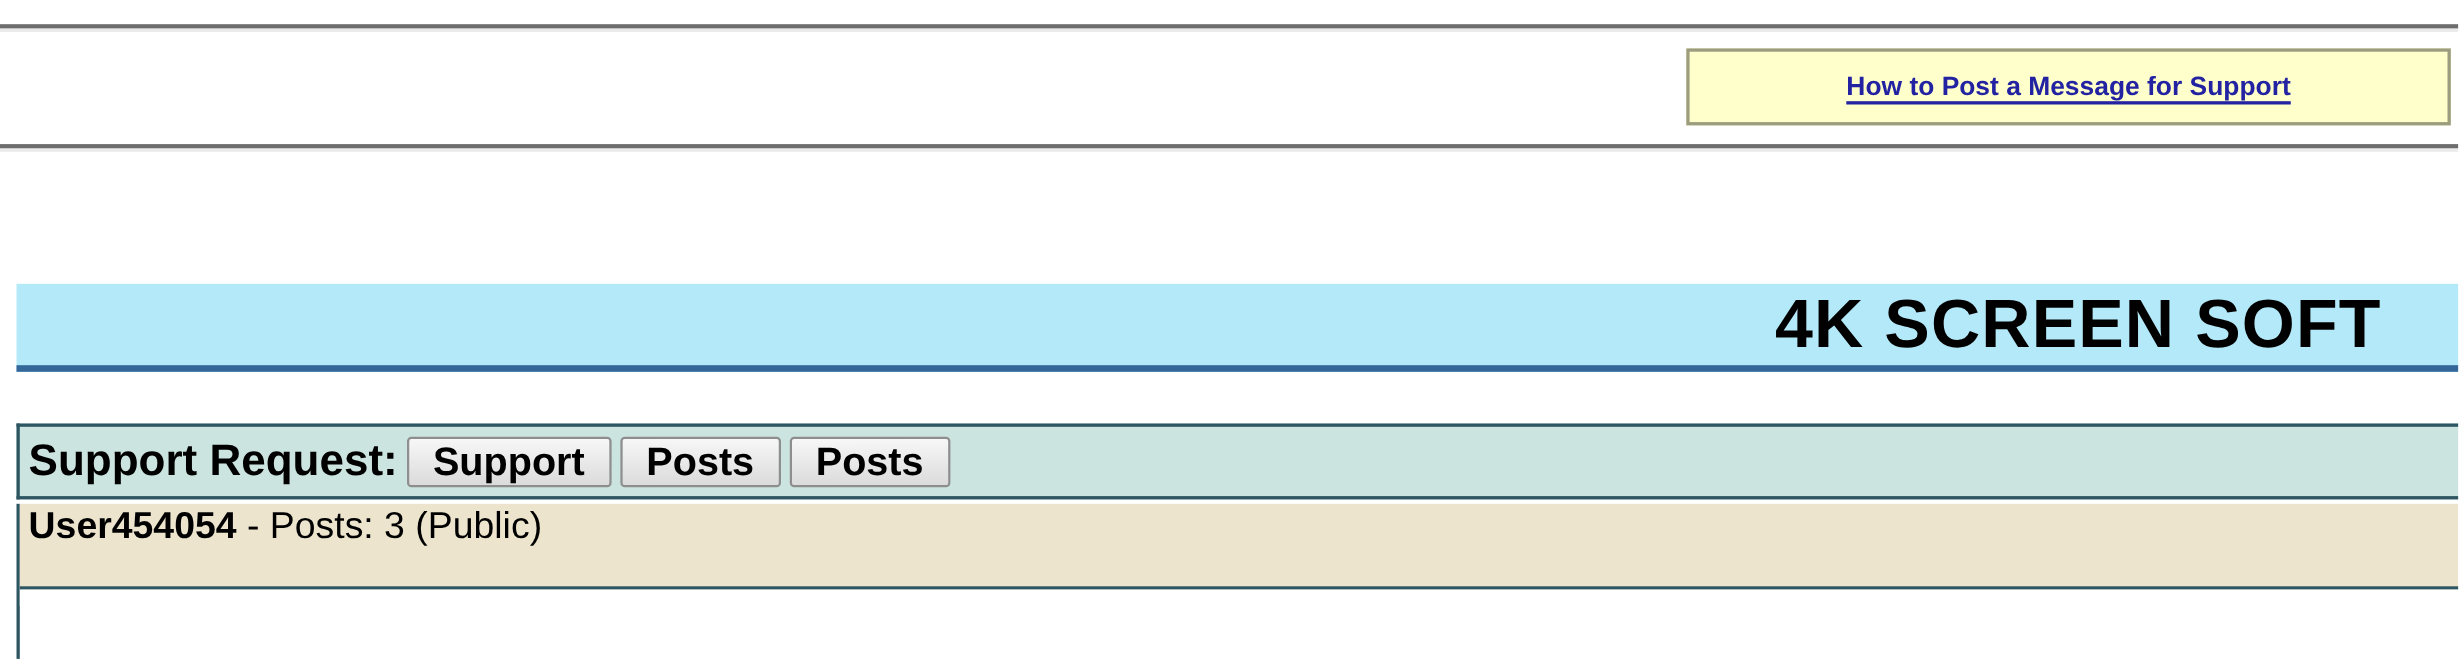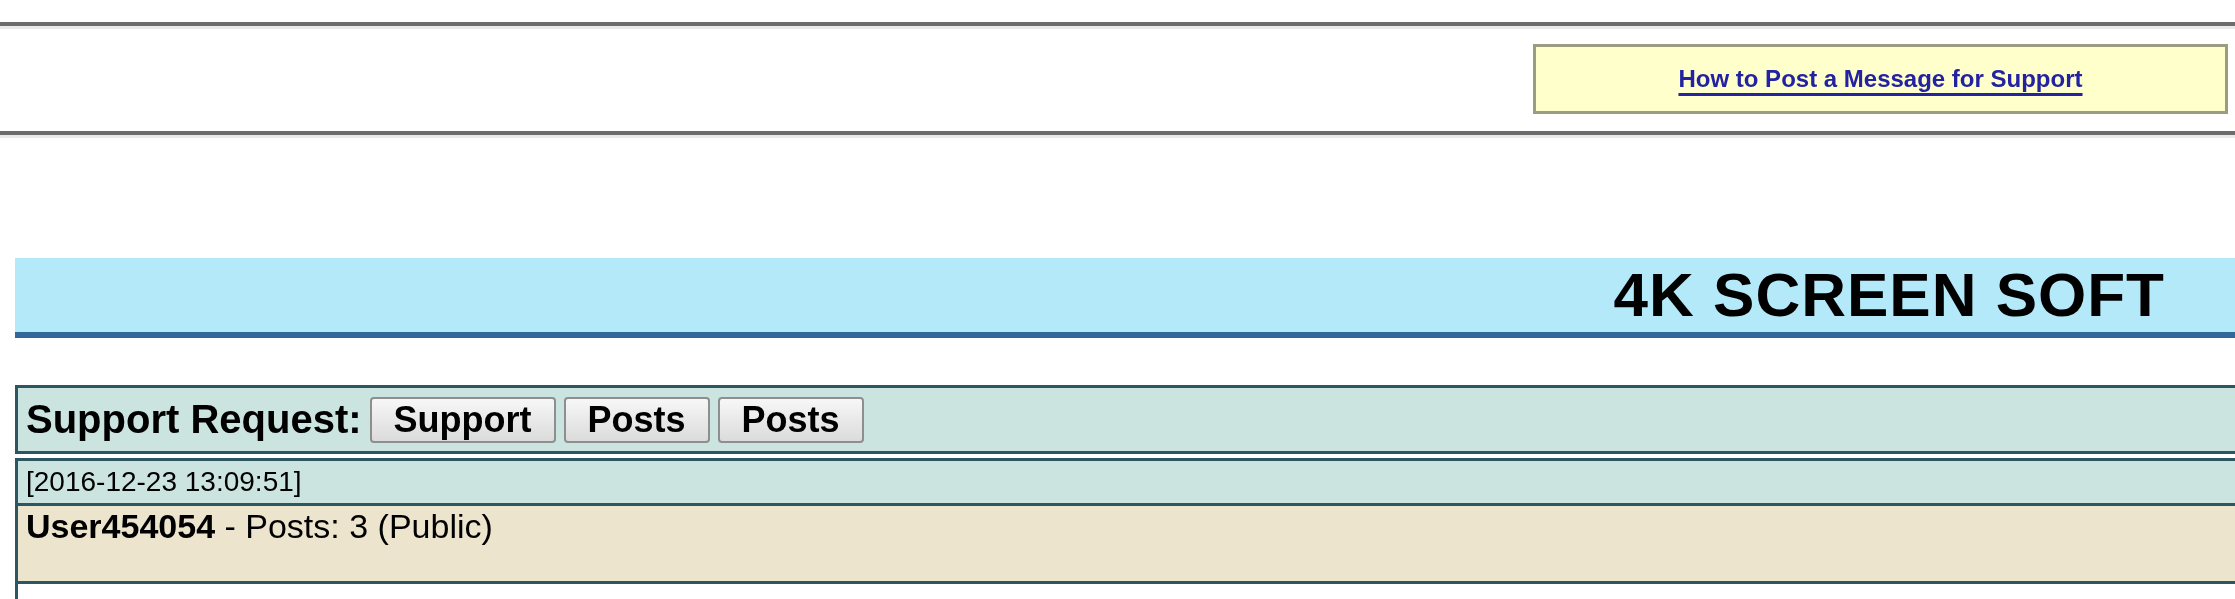--- a/index.html
+++ b/index.html
@@ -122,23 +122,20 @@
   </div>
 
   <div id="support-bar">
     <span class="bar-label">Support Request:</span>
     <button class="btn">Support</button>
     <button class="btn">Posts</button>
     <button class="btn">Posts</button>
   </div>
 
   <div id="post">
-    <div class="ts-row">
-      <span>[2016-12-23 13:09:51]</span>
-    </div>
     <div class="user-row">
       <div class="line">
         <b>User454054</b><span> - Posts: 3 (Public)</span>
       </div>
     </div>
     <div class="body-row"></div>
   </div>
 
 </div>
 

